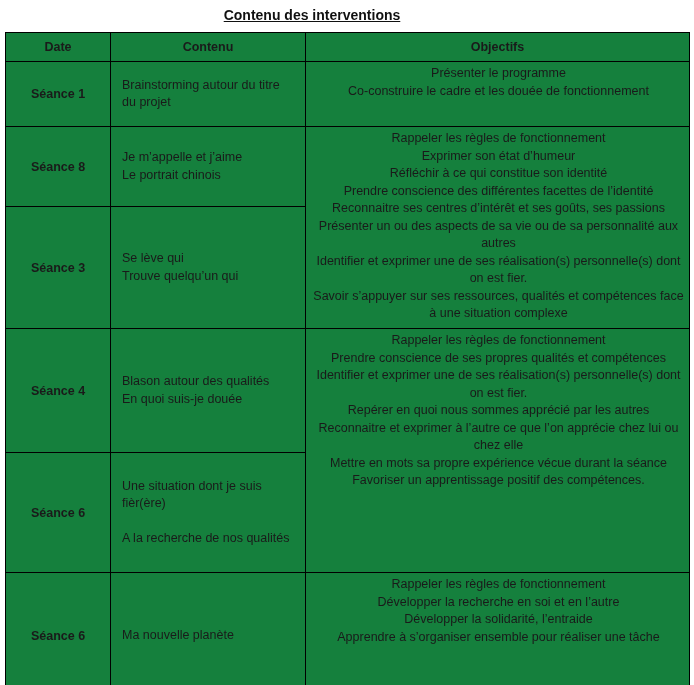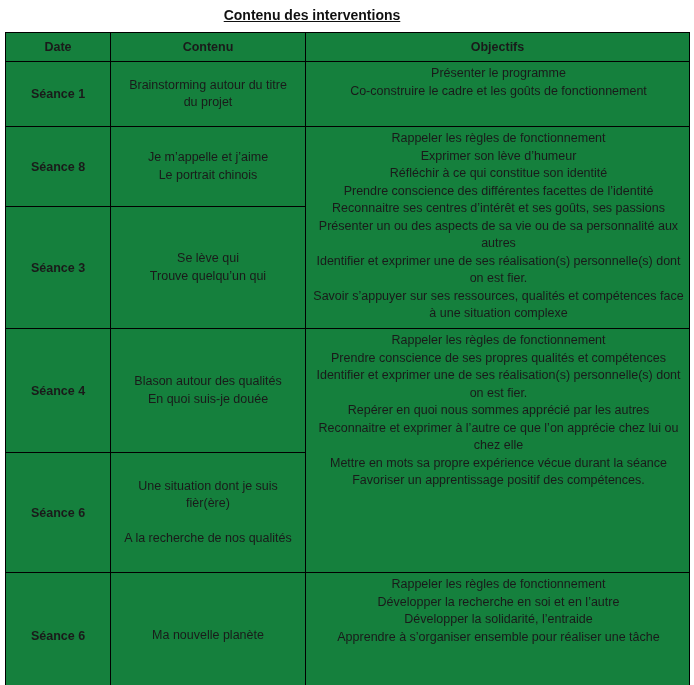--- a/index.html
+++ b/index.html
@@ -44,21 +44,21 @@
     font-weight: bold;
     text-align: center;
     vertical-align: middle;
   }
   td.date {
     text-align: center;
     vertical-align: middle;
     font-weight: bold;
   }
   td.contenu {
-    text-align: center;
+    text-align: left;
     vertical-align: middle;
   }
   td.contenu .lines {
     max-width: 172px;
     margin: 0 auto;
     line-height: 17.5px;
   }
   td.objectifs {
     vertical-align: top;
     padding: 3px 4px 3px 6px;
@@ -96,35 +96,35 @@
     <tbody>
       <tr class="row-s1">
         <td class="date h">Séance 1</td>
         <td class="contenu h">
           <div class="lines">
               <div class="line">Brainstorming autour du titre du projet</div>
             </div>
         </td>
         <td class="objectifs h">
             <div class="line">Présenter le programme</div>
-            <div class="line">Co-construire le cadre et les goûts de fonctionnement</div>
+            <div class="line">Co-construire le cadre et les douée de fonctionnement</div>
           </td>
       </tr>
 
       <tr class="row-s2">
         <td class="date h">Séance 8</td>
         <td class="contenu h">
           <div class="lines">
               <div class="line">Je m’appelle et j’aime</div>
               <div class="line">Le portrait chinois</div>
             </div>
         </td>
         <td class="objectifs" rowspan="2">
             <div class="line">Rappeler les règles de fonctionnement</div>
-            <div class="line">Exprimer son lève d’humeur</div>
+            <div class="line">Exprimer son état d’humeur</div>
             <div class="line">Réfléchir à ce qui constitue son identité</div>
             <div class="line">Prendre conscience des différentes facettes de l’identité</div>
             <div class="line">Reconnaitre ses centres d’intérêt et ses goûts, ses passions</div>
             <div class="line">Présenter un ou des aspects de sa vie ou de sa personnalité aux autres</div>
             <div class="line">Identifier et exprimer une de ses réalisation(s) personnelle(s) dont on est fier.</div>
             <div class="line">Savoir s’appuyer sur ses ressources, qualités et compétences face à une situation complexe</div>
           </td>
       </tr>
 
       <tr class="row-s3">

